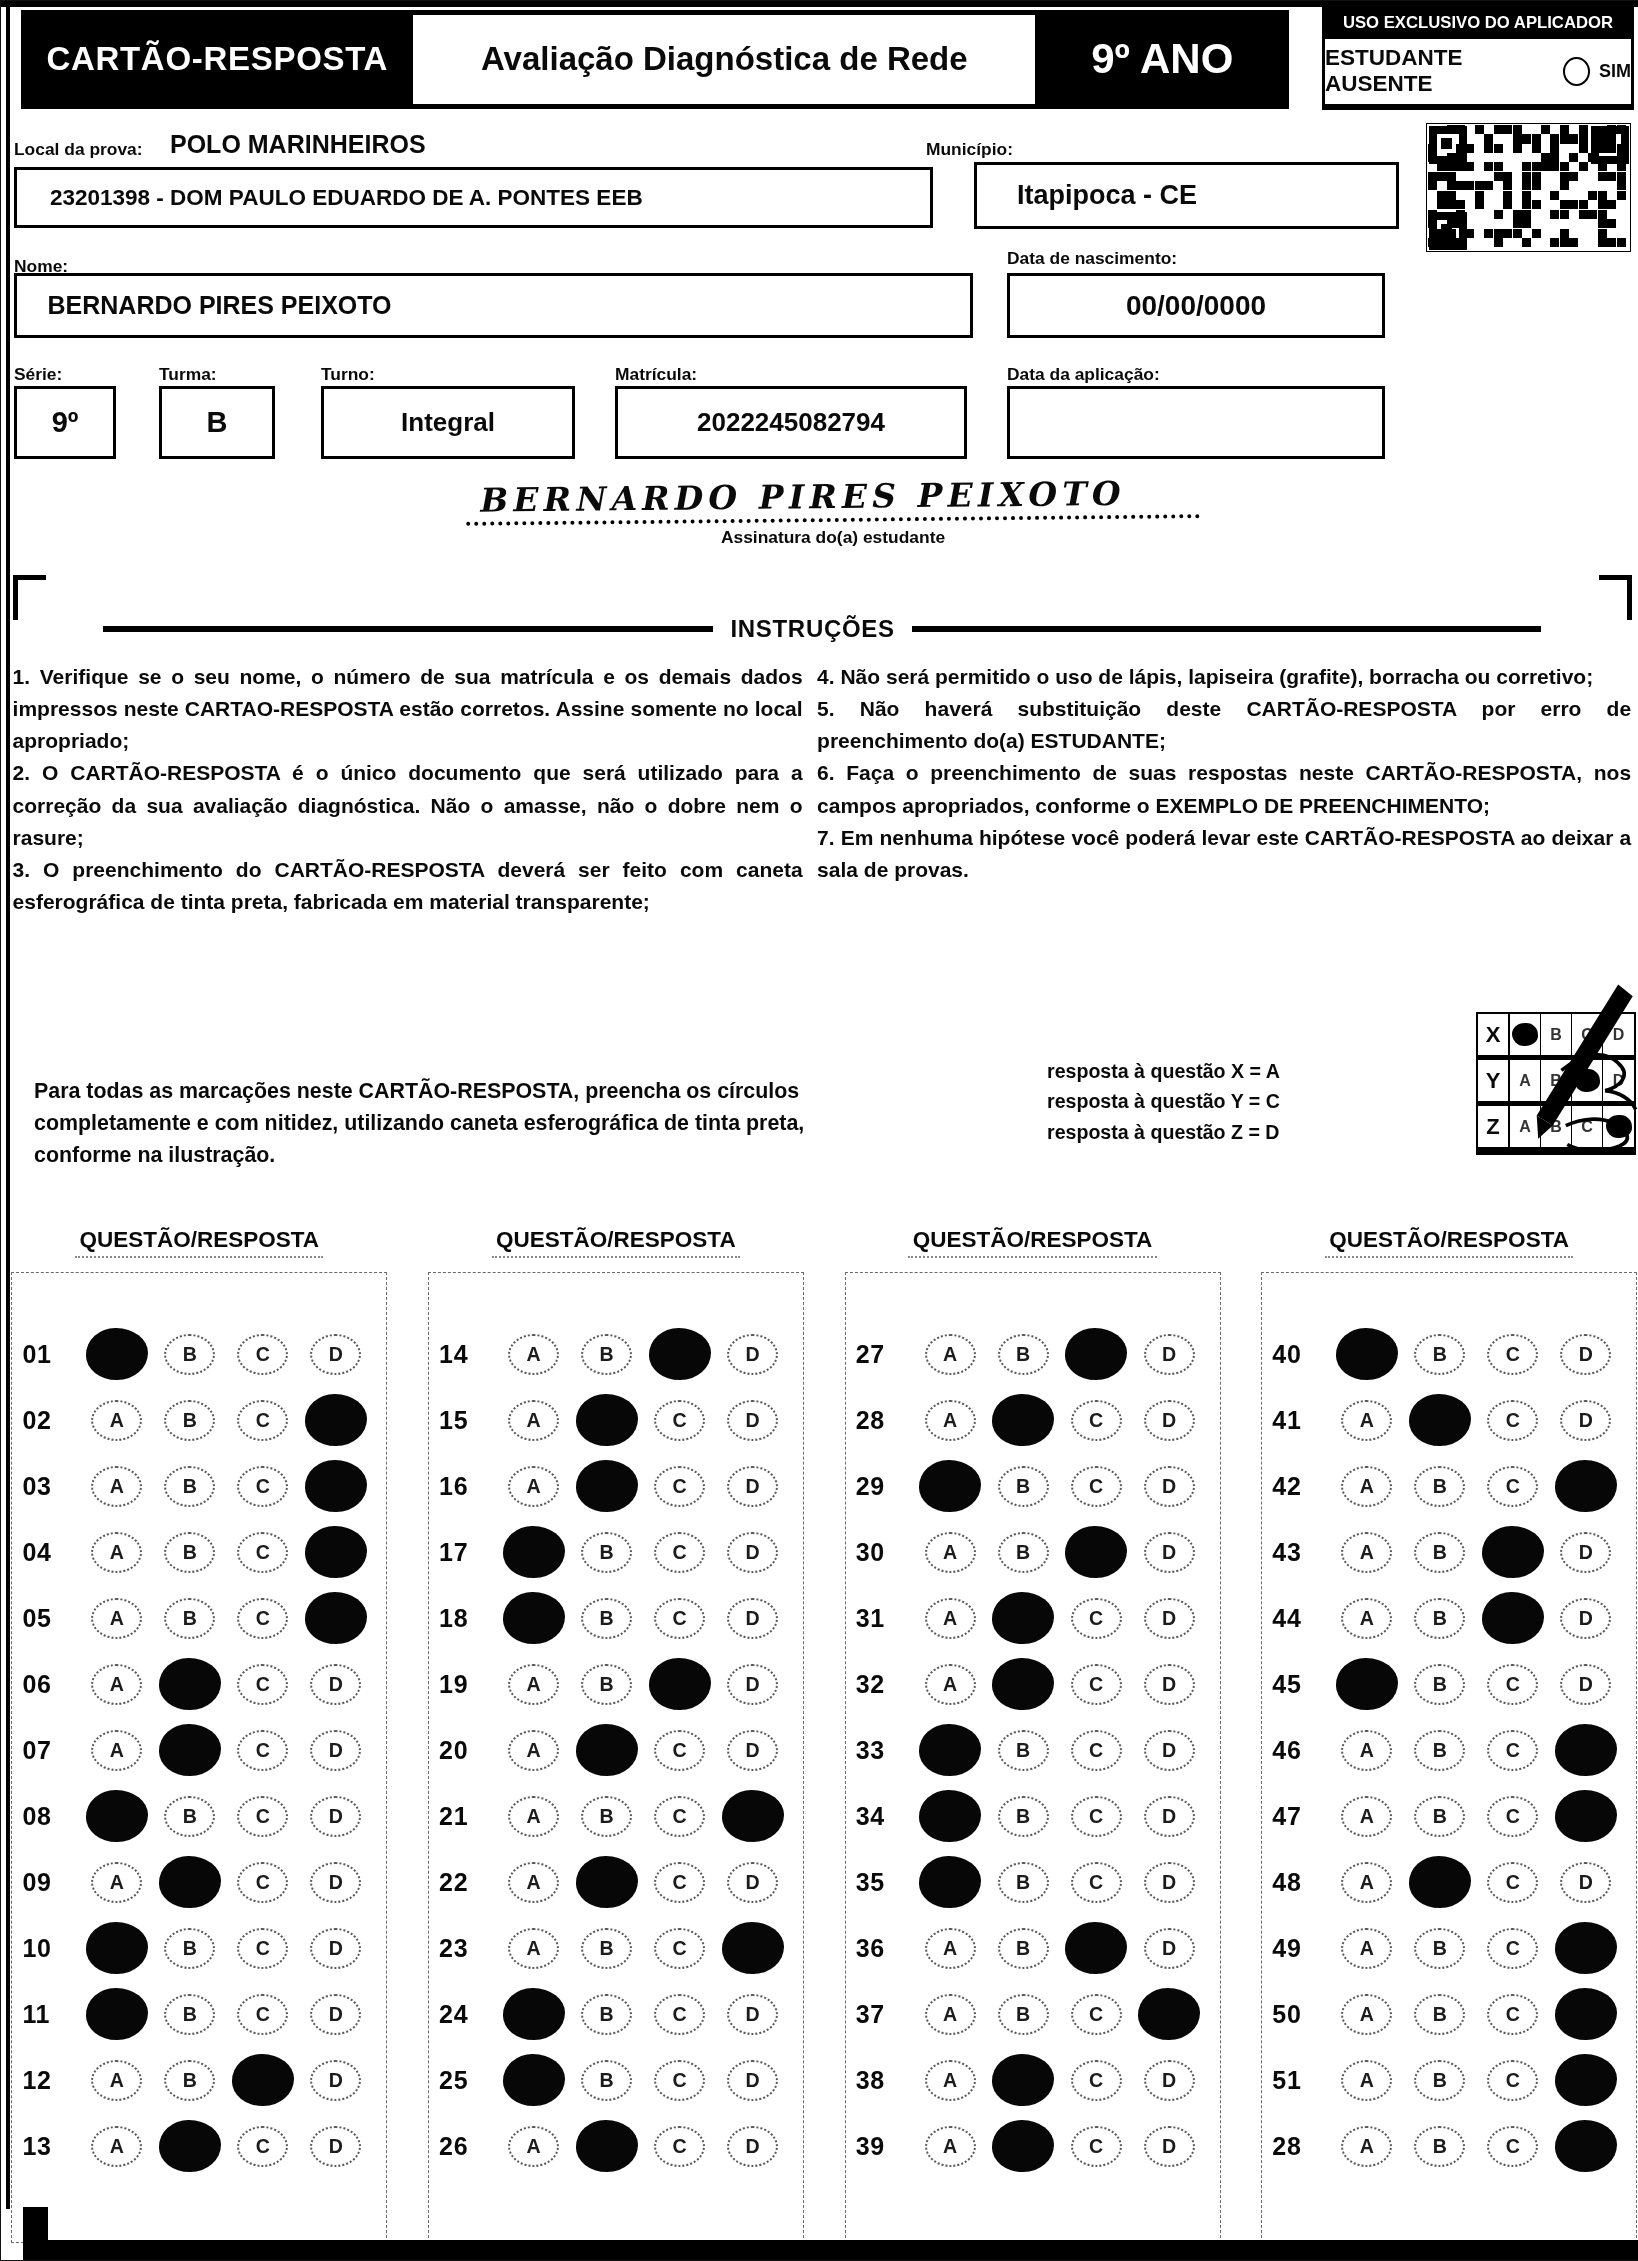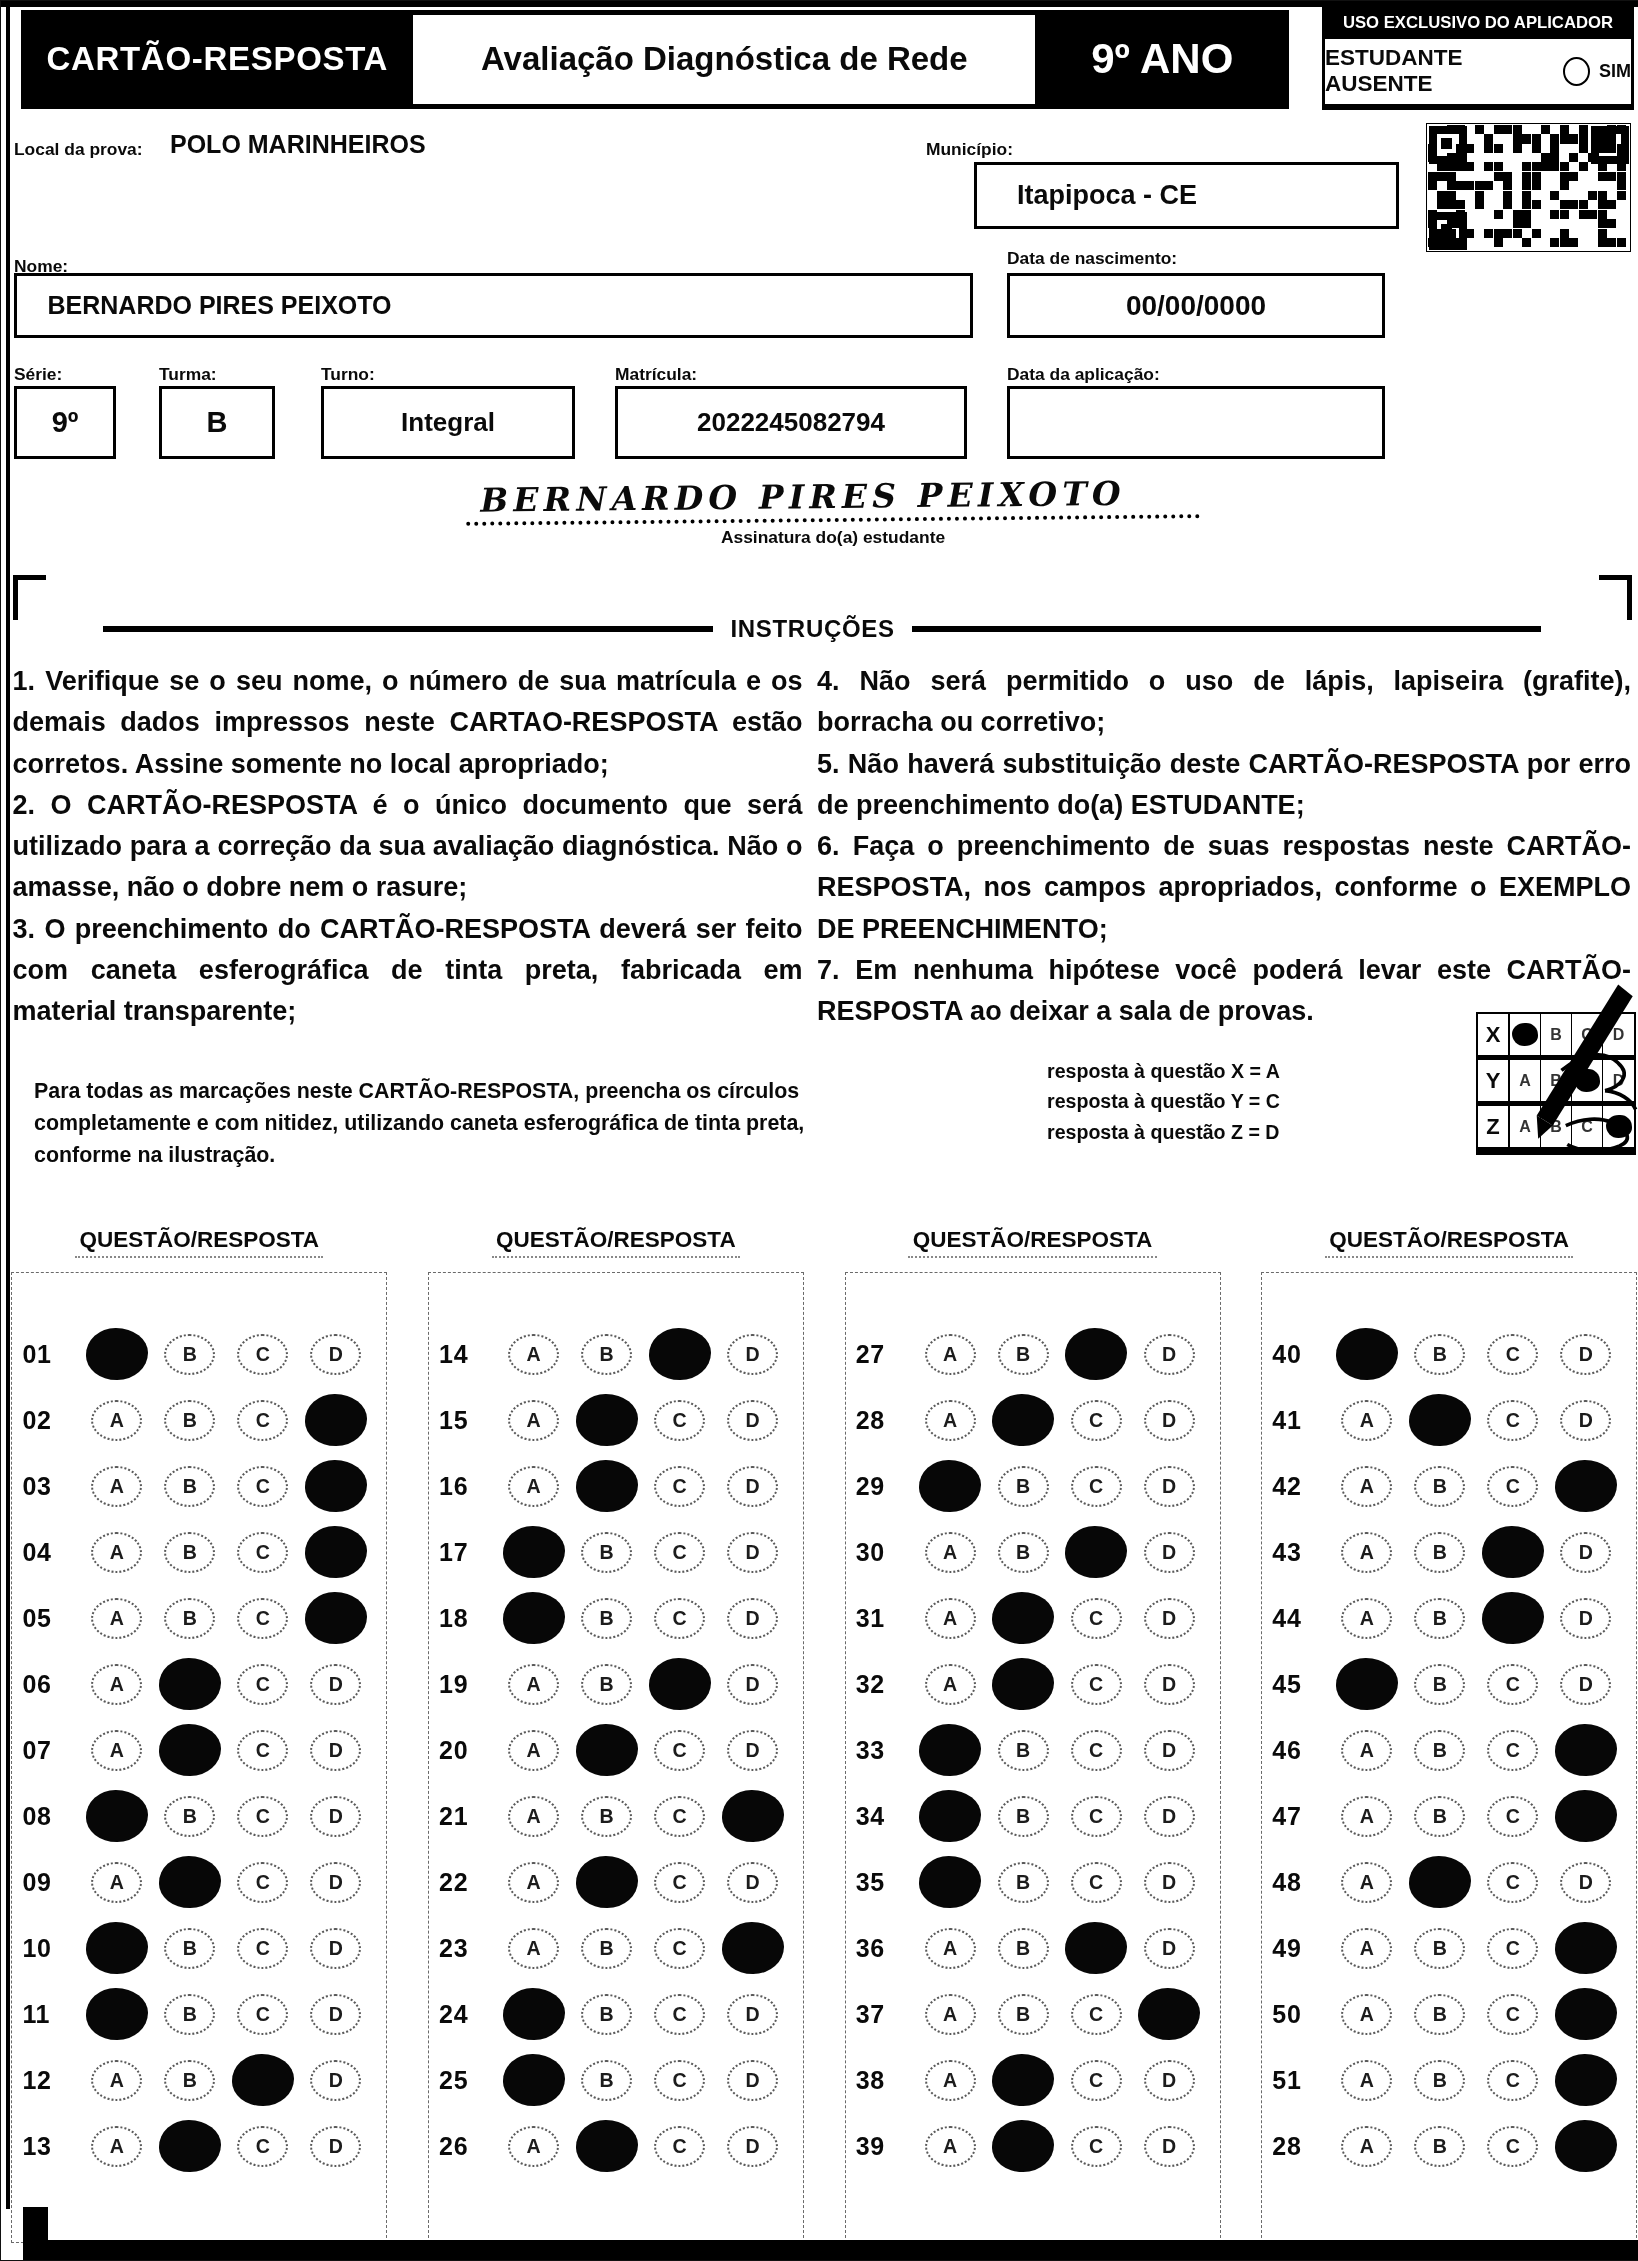--- a/index.html
+++ b/index.html
@@ -42,21 +42,21 @@
   .corner-mark-left { position:absolute; left:11.6px; top:574px; width:33px; height:45px; border-left:5.1px solid #000; border-top:5.1px solid #000; }
   .corner-mark-right { position:absolute; right:5.8px; top:574px; width:33px; height:45px; border-right:5.1px solid #000; border-top:5.1px solid #000; }
 
   
   .instr-divider { position:absolute; left:102px; top:614px; width:1438px; display:flex; align-items:center; gap:17.4px; }
   .instr-divider .line { height:5.1px; background:#000; }
   .instr-divider .line.l { width:610px; }
   .instr-divider .line.r { flex:1; }
   .instr-heading { font-weight:bold; font-size:24px; letter-spacing:0.7px; }
   .instr-cols { position:absolute; left:11.6px; top:660px; width:1618px; display:grid; grid-template-columns:790px 814px; column-gap:14.5px; }
-  .instr-cols p { font-weight:bold; font-size:27px; line-height:1.53; text-align:justify; }
+  .instr-cols p { font-weight:bold; font-size:21px; line-height:1.53; text-align:justify; }
 
   .example-par { position:absolute; left:33px; top:1074px; width:821px; font-weight:bold; font-size:21.4px; line-height:1.5; }
   .example-legend { position:absolute; left:1046px; top:1055px; font-weight:bold; font-size:19.6px; line-height:1.55; }
 
   .example-grid { position:absolute; left:1475px; top:1011px; border:2.2px solid #000; background:#fff; }
   .ex-row { display:flex; border-bottom:5.8px solid #000; }
   .ex-row:last-child { border-bottom-width:6.5px; }
   .ex-label { width:32px; height:41px; border-right:2.2px solid #000; display:flex; align-items:center; justify-content:center; font-weight:bold; font-size:22px; }
   .ex-cell { width:31px; height:41px; display:flex; align-items:center; justify-content:center; border-right:1.5px solid #000; font-weight:bold; font-size:16px; color:#333; }
   .ex-cell:last-child { border-right:none; }
@@ -95,20 +95,21 @@
     <div class="uso-inner">
       <span class="uso-label">ESTUDANTE AUSENTE</span>
       <span class="uso-circle"></span>
       <span class="uso-sim">SIM</span>
     </div>
   </div>
 
   <div class="flabel" style="left:13px; top:138px;">Local da prova:</div>
   <div class="fvalue-free" style="left:169px; top:129px;">POLO MARINHEIROS</div>
   <div class="flabel" style="left:925px; top:138px;text-align:center;">Município:</div>
+  <div class="fbox" style="left:13px; top:166px; width:919px; height:61px; padding-left:33px; font-size:22.5px;">23201398 - DOM PAULO EDUARDO DE A. PONTES EEB</div>
   <div class="fbox" style="left:973px; top:161px; width:425px; height:67px; padding-left:40px; font-size:27px;">Itapipoca - CE</div>
 
   <div class="flabel" style="left:13px; top:255px;">Nome:</div>
   <div class="fbox" style="left:13px; top:272px; width:959px; height:65px; padding-left:30.5px; font-size:25px;">BERNARDO PIRES PEIXOTO</div>
   <div class="flabel" style="left:1006px; top:247px;">Data de nascimento:</div>
   <div class="fbox center" style="left:1006px; top:272px; width:378px; height:65px; font-size:28px;">00/00/0000</div>
 
   <div class="qr">
     <span class="finder" style="left:1.5px; top:1.5px;"></span>
     <span class="finder" style="right:1.5px; top:1.5px;"></span>

